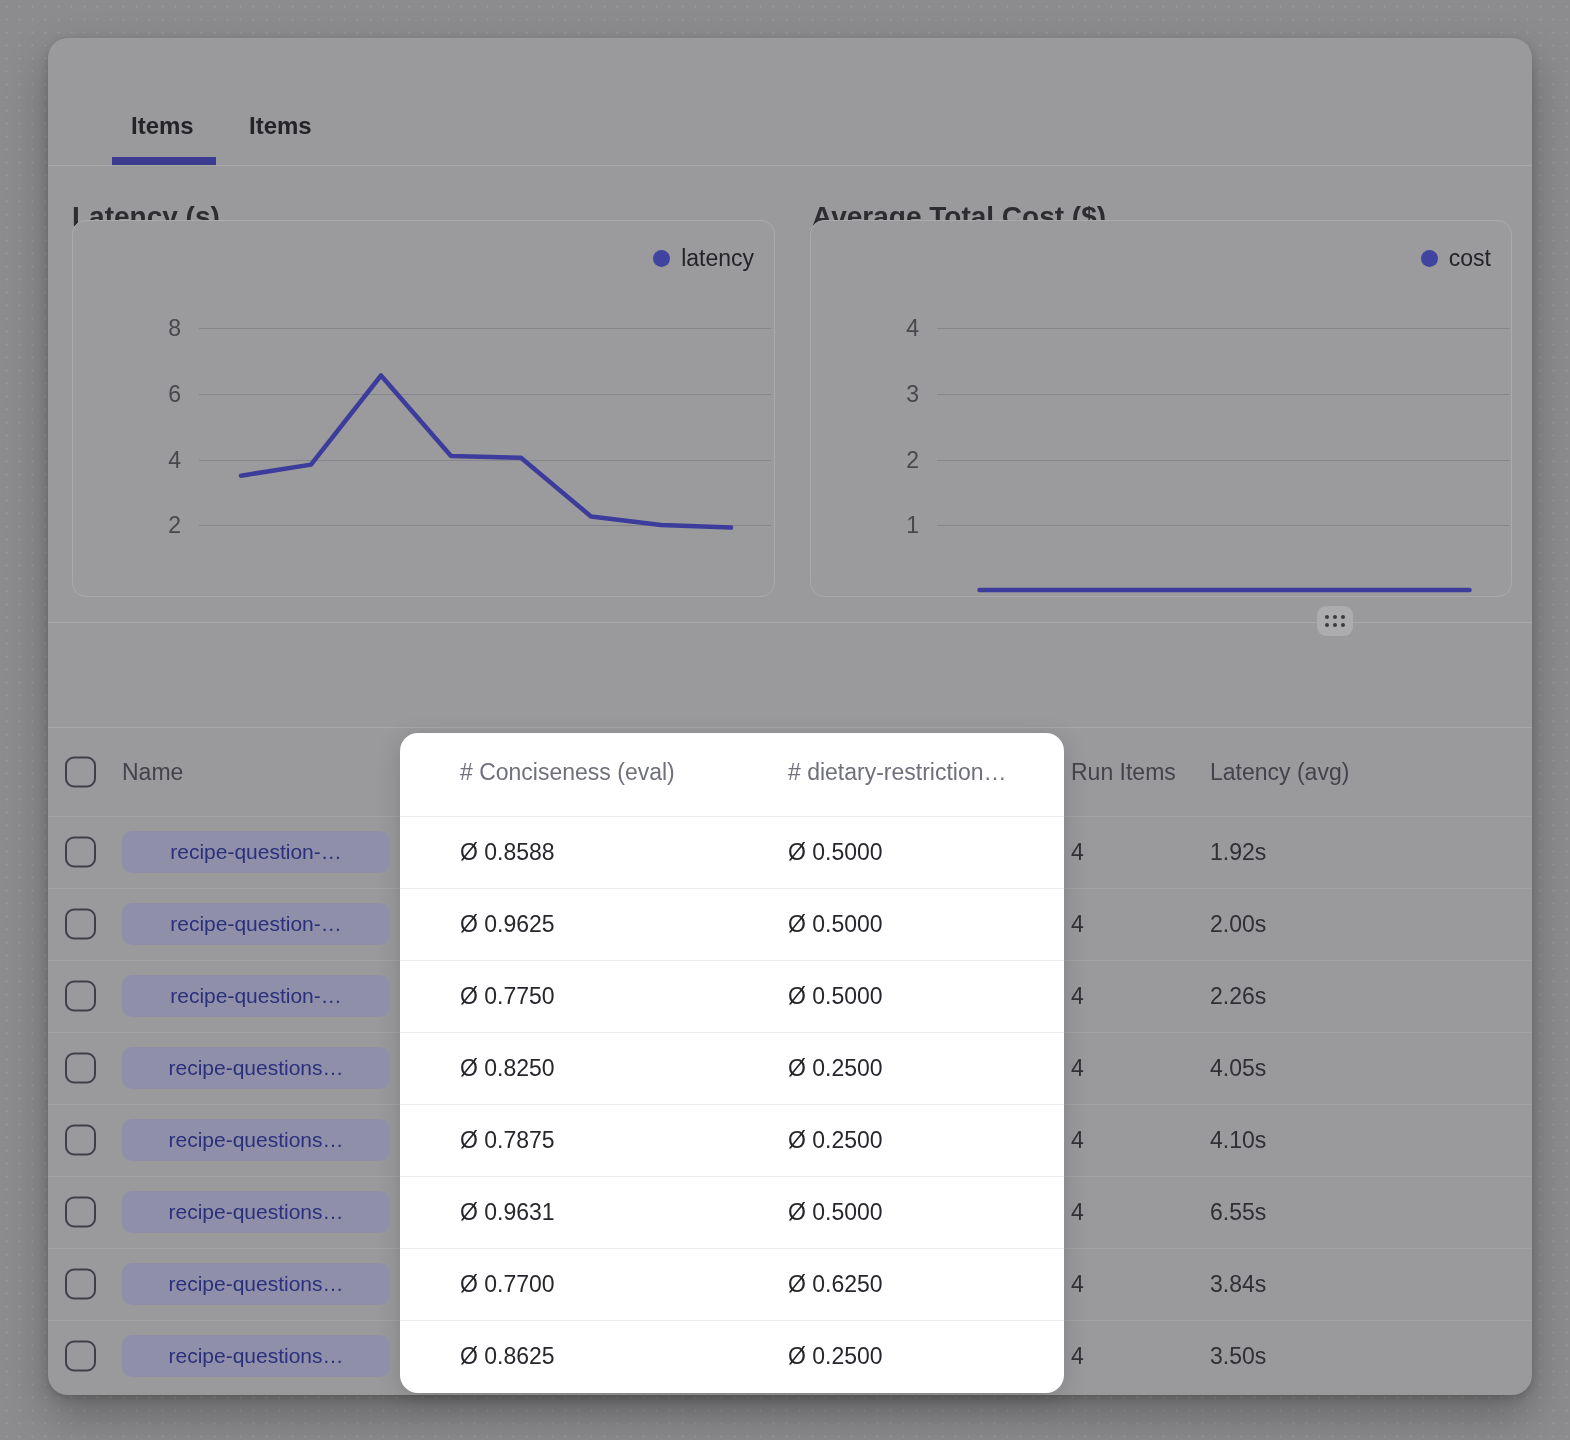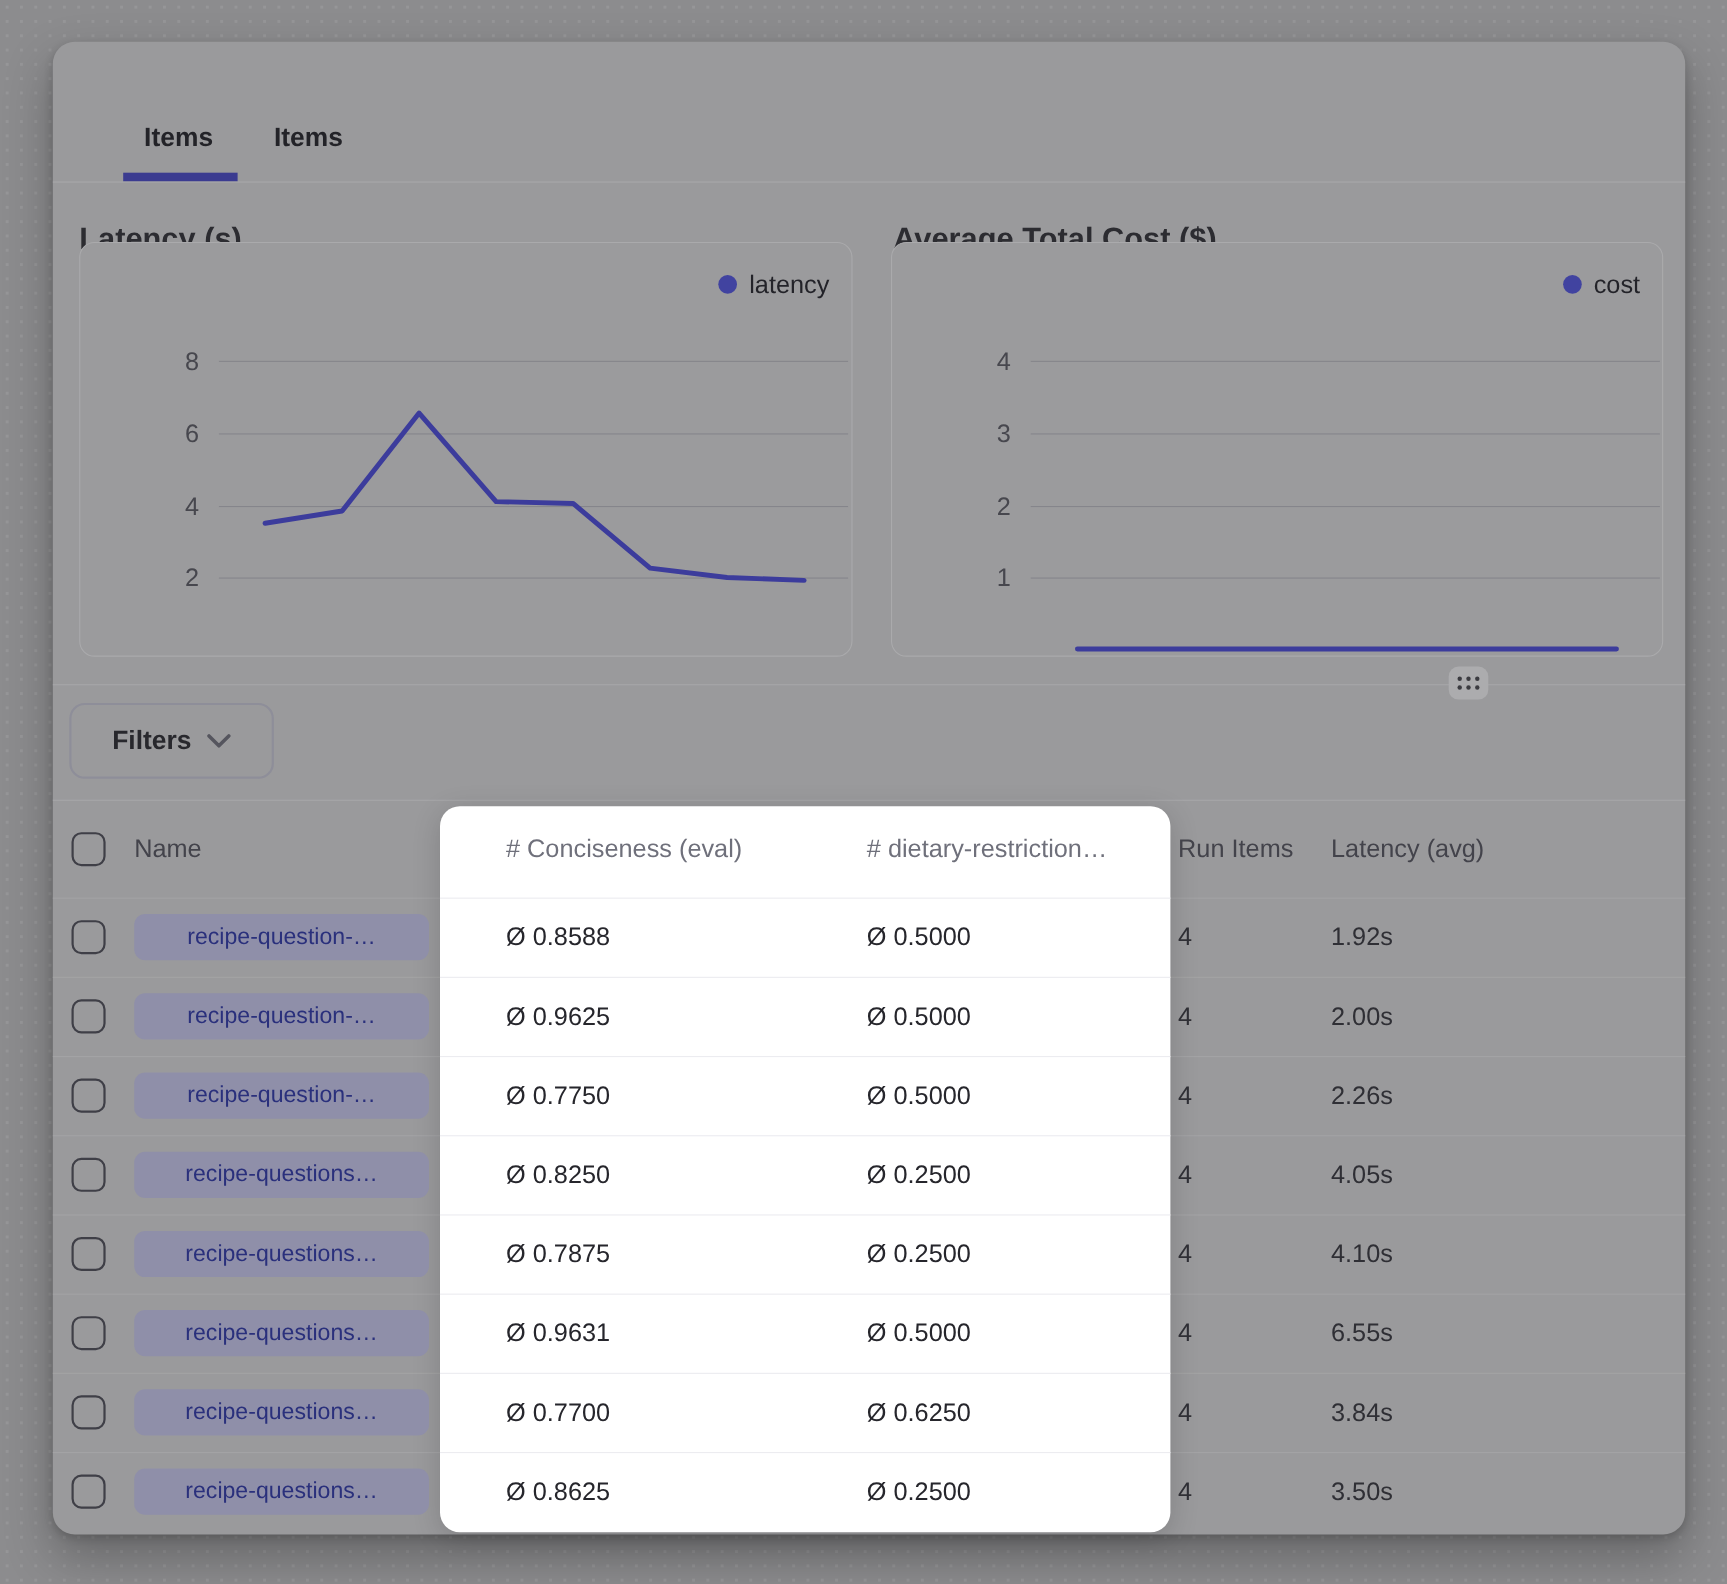--- a/index.html
+++ b/index.html
@@ -142,26 +142,20 @@
       <span class="dots">
           <i></i>
           <i></i>
           <i></i>
           <i></i>
           <i></i>
           <i></i>
         </span>
     </div>
 
-    <div class="filters-btn" style="left:15px;top:601px;">
-      <span class="filters-label">Filters</span>
-      <svg class="chev" viewBox="0 0 22 14">
-        <polyline points="2,2 11,11 20,2" fill="none" stroke="#55555e" stroke-width="3.2" stroke-linecap="round" stroke-linejoin="round"></polyline>
-      </svg>
-    </div>
 
     <div class="hdiv" style="top:689px;left:0;width:1484px;"></div>
   </div>
 
   <div class="sep" style="top:816px;"></div>
   <div class="sep" style="top:888px;"></div>
   <div class="sep" style="top:960px;"></div>
   <div class="sep" style="top:1032px;"></div>
   <div class="sep" style="top:1104px;"></div>
   <div class="sep" style="top:1176px;"></div>

